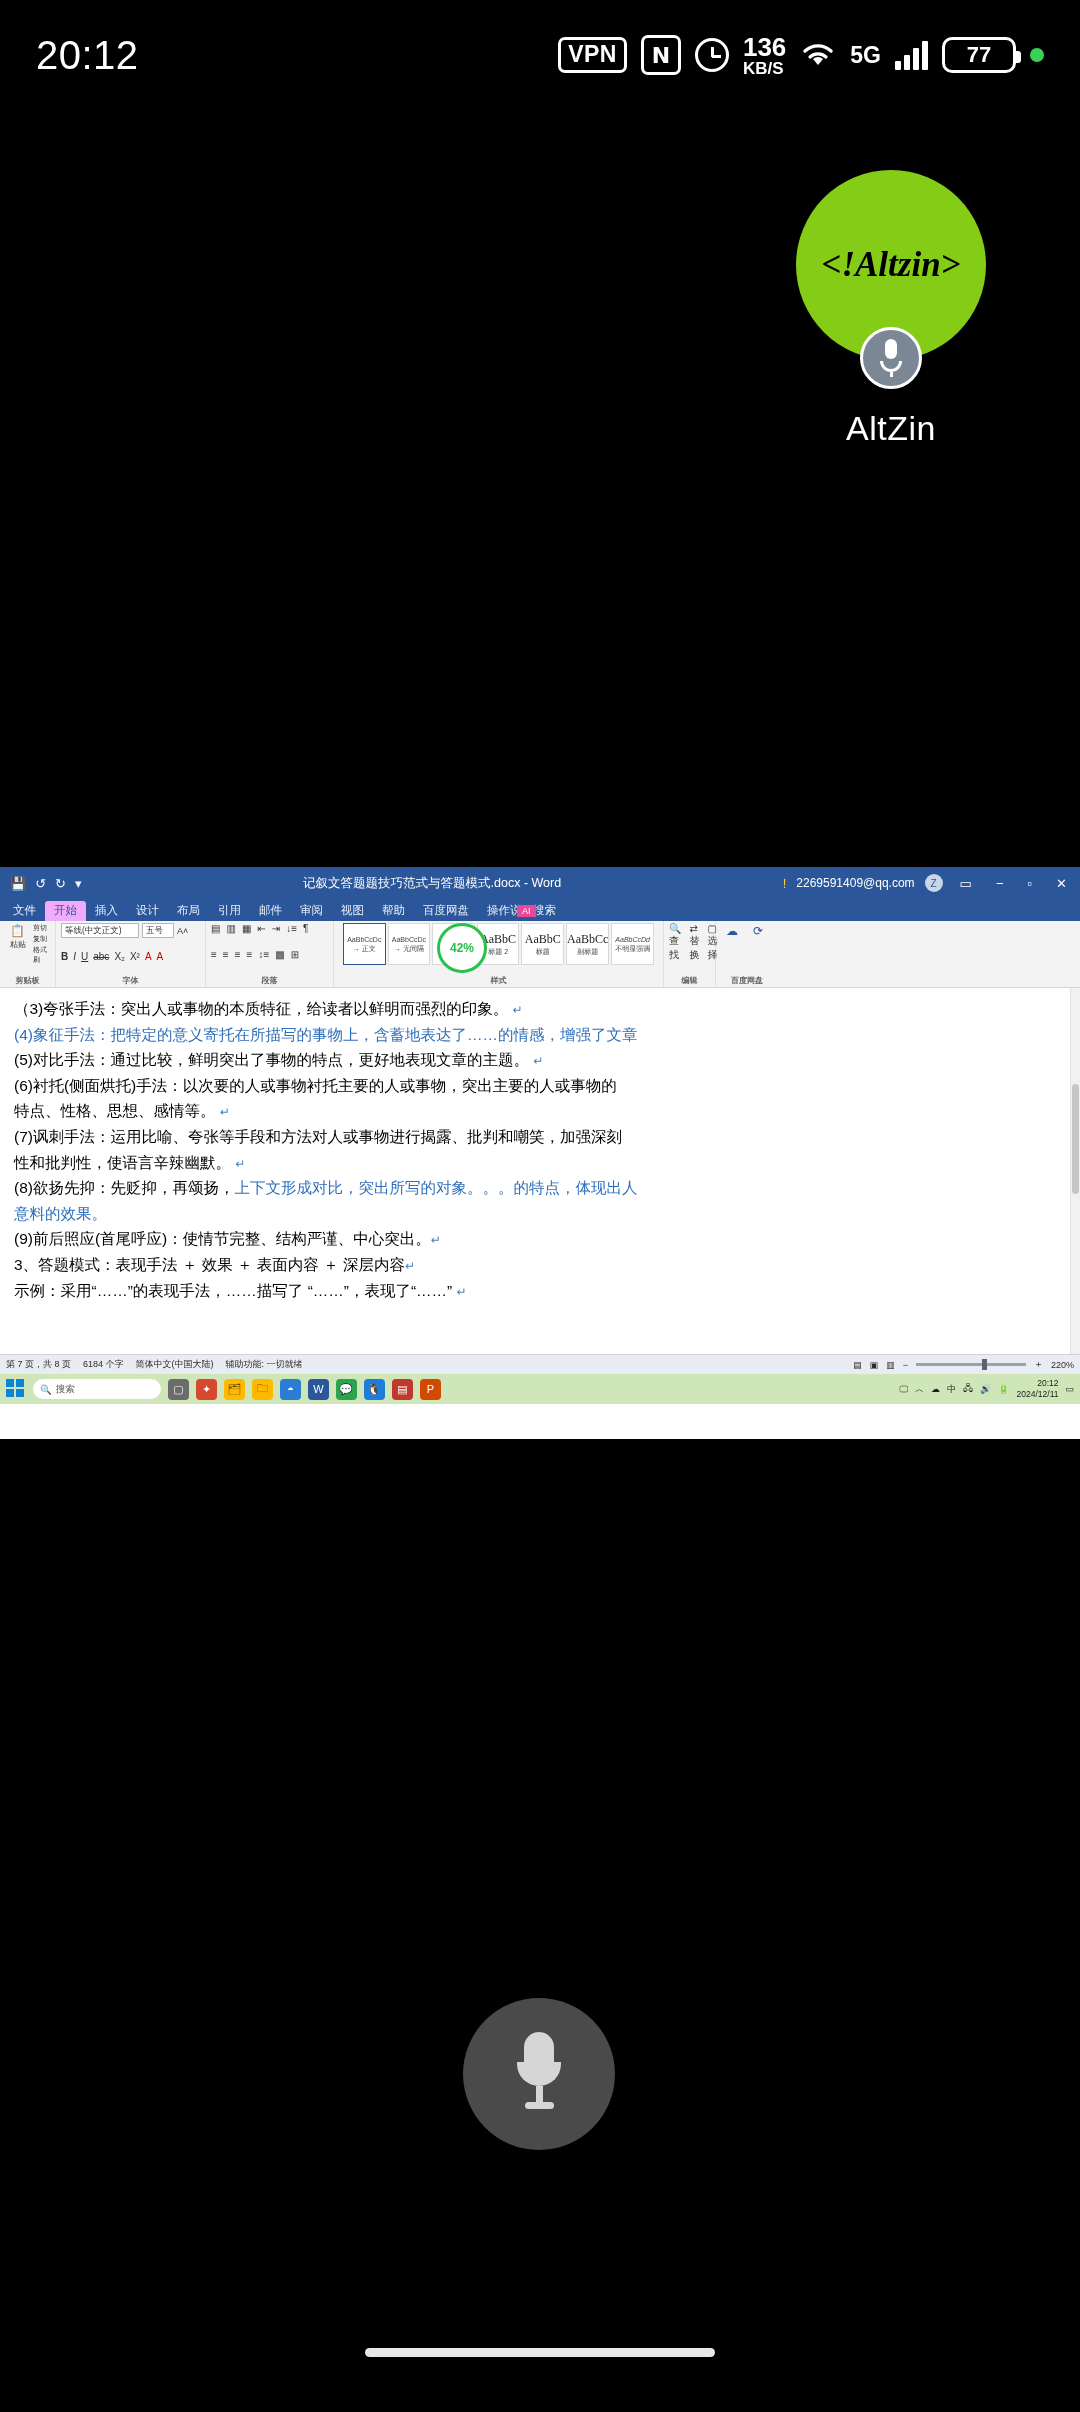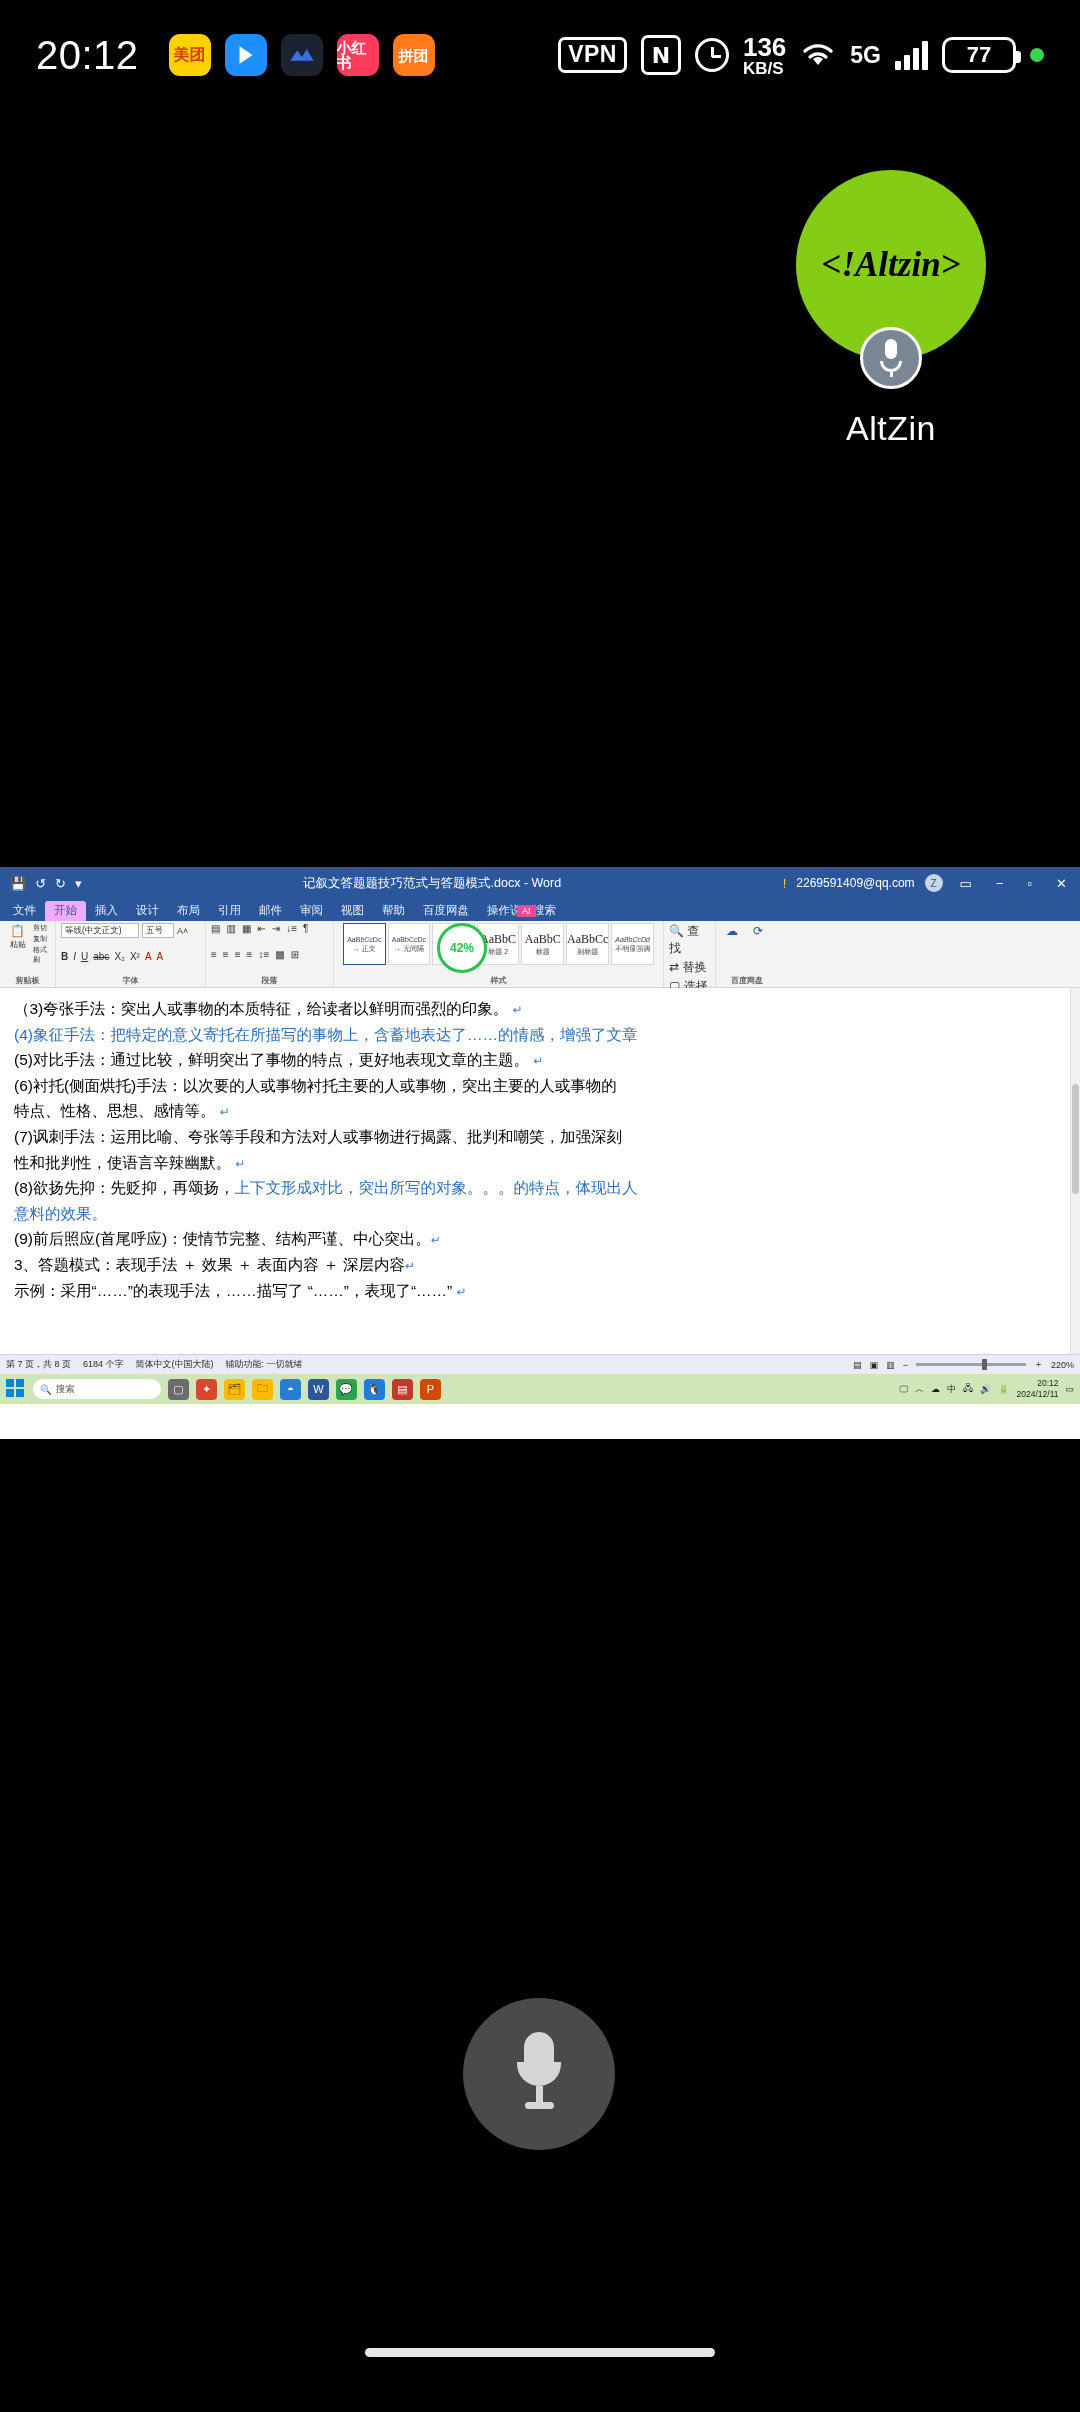--- a/index.html
+++ b/index.html
@@ -511,35 +511,20 @@
     width: 350px; height: 9px;
     border-radius: 5px;
     background: #e8e8e8;
   }
 </style>
 </head>
 <body>
 
 <div class="statusbar">
   <div class="status-clock">20:12</div>
-  <div class="status-icons-left">
-    <div class="appicon meituan">美团</div>
-    <div class="appicon blue">
-      <svg viewBox="0 0 24 24">
-          <path d="M6 4 L18 12 L6 20 Z" fill="#fff"></path>
-        </svg>
-    </div>
-    <div class="appicon dark">
-      <svg viewBox="0 0 24 24">
-          <path d="M2 17 L8 8 L12 14 L16 7 L22 17 Z" fill="#3c6fe0"></path>
-        </svg>
-    </div>
-    <div class="appicon pink">小红书</div>
-    <div class="appicon orange">拼团</div>
-  </div>
   <div class="status-right">
     <div class="vpn-badge">VPN</div>
     <div class="nfc-badge">N</div>
     <div class="alarm-icon"></div>
     <div class="netspeed">
       <div class="n">136</div>
       <div class="u">KB/S</div>
     </div>
     <div class="wifi-icon">
       <svg viewBox="0 0 36 28" width="36" height="28">
@@ -694,21 +679,21 @@
         </div>
         <div class="style-chip">
           <span style="font-style:italic">AaBbCcDd</span>
           <span>不明显强调</span>
         </div>
       </div>
       <div class="glabel">样式</div>
     </div>
 
     <div class="rgroup" style="width:52px">
-      <div style="display:flex;flex-direction:column;gap:2px;font-size:12px">
+      <div style="display:flex;flex-direction:row;gap:8px;font-size:10px">
         <span>🔍 <span>查找</span></span>
         <span>⇄ <span>替换</span></span>
         <span>▢ <span>选择</span></span>
       </div>
       <div class="glabel">编辑</div>
     </div>
 
     <div class="rgroup" style="width:62px;border-right:none">
       <div class="rg-row" style="gap:4px">
         <div class="rbtn">

